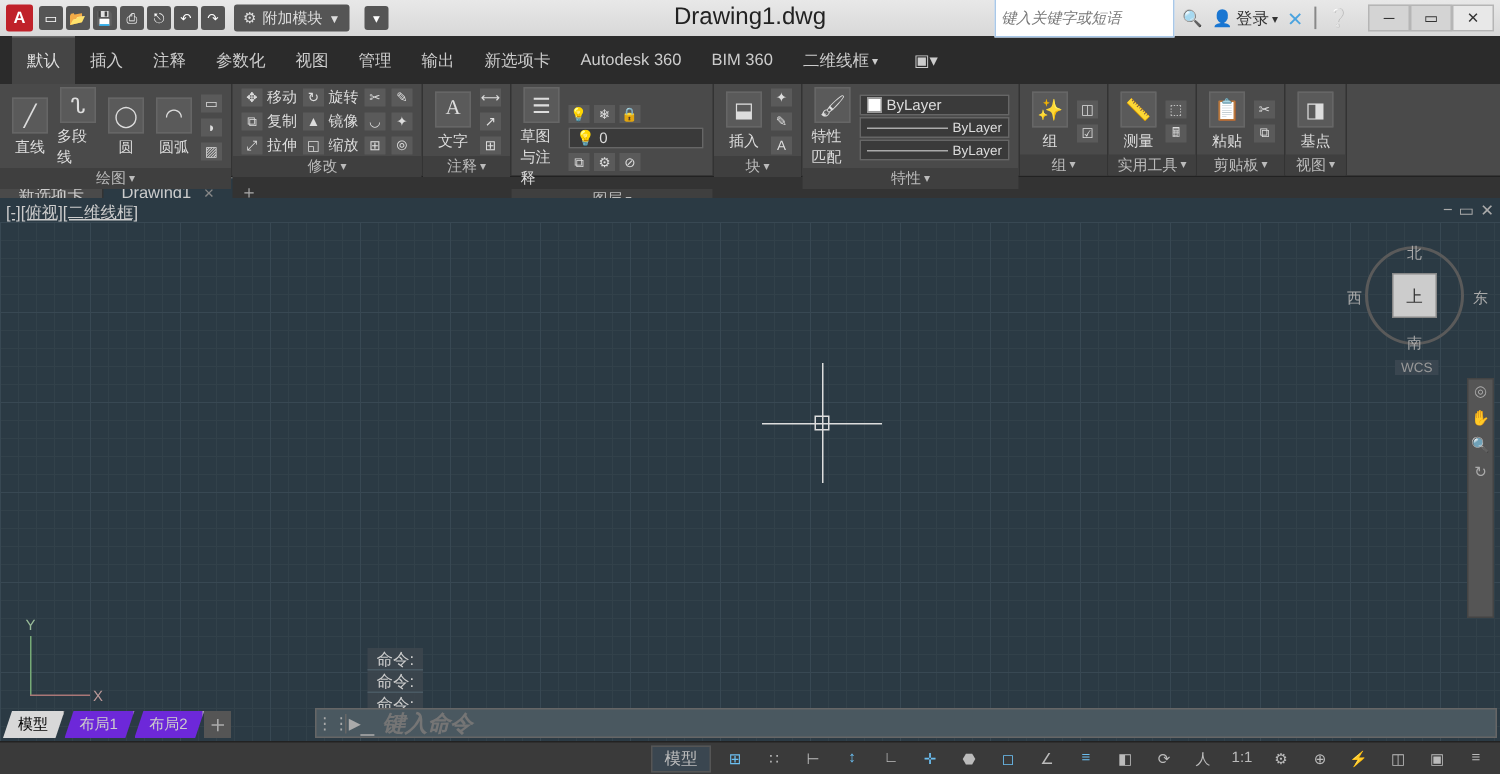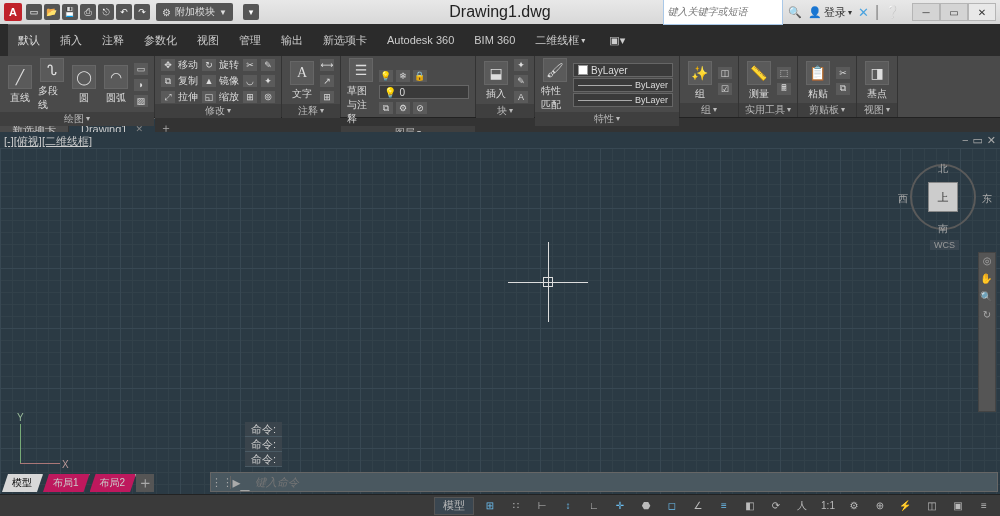--- a/index.html
+++ b/index.html
@@ -73,31 +73,31 @@
 
 .viewcube { position:absolute; top:32px; right:20px; width:70px; height:70px; }
 .vc-ring { width:66px; height:66px; border:2px solid #5a5a5a; border-radius:50%; position:absolute; }
 .vc-face { position:absolute; width:30px; height:30px; background:#ccc; left:18px; top:18px; display:flex;align-items:center;justify-content:center;font-size:11px;color:#333; border:1px solid #888;}
 .vc-dir { position:absolute; font-size:10px; color:#aaa; }
 .vc-wcs { position:absolute; bottom:-16px; left:20px; font-size:9px; color:#999; background:#3a4650; padding:0 4px;}
 .nav-bar { position:absolute; right:4px; top:120px; width:18px; background:#555; height:160px; border:1px solid #444; display:flex;flex-direction:column;align-items:center;padding:2px 0;gap:4px; }
 .nav-bar div { width:14px;height:14px; color:#aaa;font-size:10px;text-align:center;}
 
 
-.cmd-hist { position:absolute; bottom:27px; left:245px; background:rgba(60,70,78,0.9); font-size:11px; color:#ccc; }
+.cmd-hist { position:absolute; bottom:17px; left:245px; background:rgba(60,70,78,0.9); font-size:11px; color:#ccc; }
 .cmd-hist div { padding:0 6px; border-bottom:1px solid #4a5a64; height:15px;}
 .cmd-line { position:absolute; bottom:2px; left:210px; right:2px; height:20px; display:flex; align-items:center; background:#4a5860; border:1px solid #666;}
 .cmd-line .caret { width:20px; text-align:center; color:#aaa; font-size:11px; border-right:1px solid #666;}
 .cmd-line .prompt { width:20px; text-align:center; color:#aaa;}
-.cmd-line input { flex:1; background:transparent; border:none; font-size:11px; font-style:italic; color:#999; padding:0 4px; outline:none;}
+.cmd-line input { flex:1; background:transparent; border:none; font-size:15px; font-style:italic; color:#999; padding:0 4px; outline:none;font-weight:bold;}
 
 
 .layout-tabs { position:absolute; bottom:2px; left:2px; display:flex; height:18px;}
 .layout-tab { background:#d8d8d8; font-size:10px; padding:0 10px; display:flex;align-items:center; border-right:1px solid #aaa; clip-path: polygon(6px 0, 100% 0, calc(100% - 6px) 100%, 0 100%);}
-.layout-tab:not(.active){ background:#be185d; color:#ccc;}
+.layout-tab:not(.active){ background:#6d28d9; color:#ccc;}
 .layout-add { width:18px; background:#555; color:#aaa; display:flex;align-items:center;justify-content:center;}
 
 
 .statusbar { position:absolute; bottom:0; left:0; right:0; height:22px; background:#3a3a3a; display:flex; align-items:center; justify-content:flex-end; padding:0 6px; gap:6px; border-top:1px solid #222;}
 .status-btn { height:18px; min-width:20px; font-size:10px; color:#bbb; display:flex; align-items:center; justify-content:center; padding:0 2px;}
 .status-btn.active { color:#6bbef0; }
 .status-model { background:#3a4650; color:#bbb; padding:0 8px; height:18px; display:flex;align-items:center; font-size:11px; border:1px solid #555;}
 </style>
 </head>
 <body>

